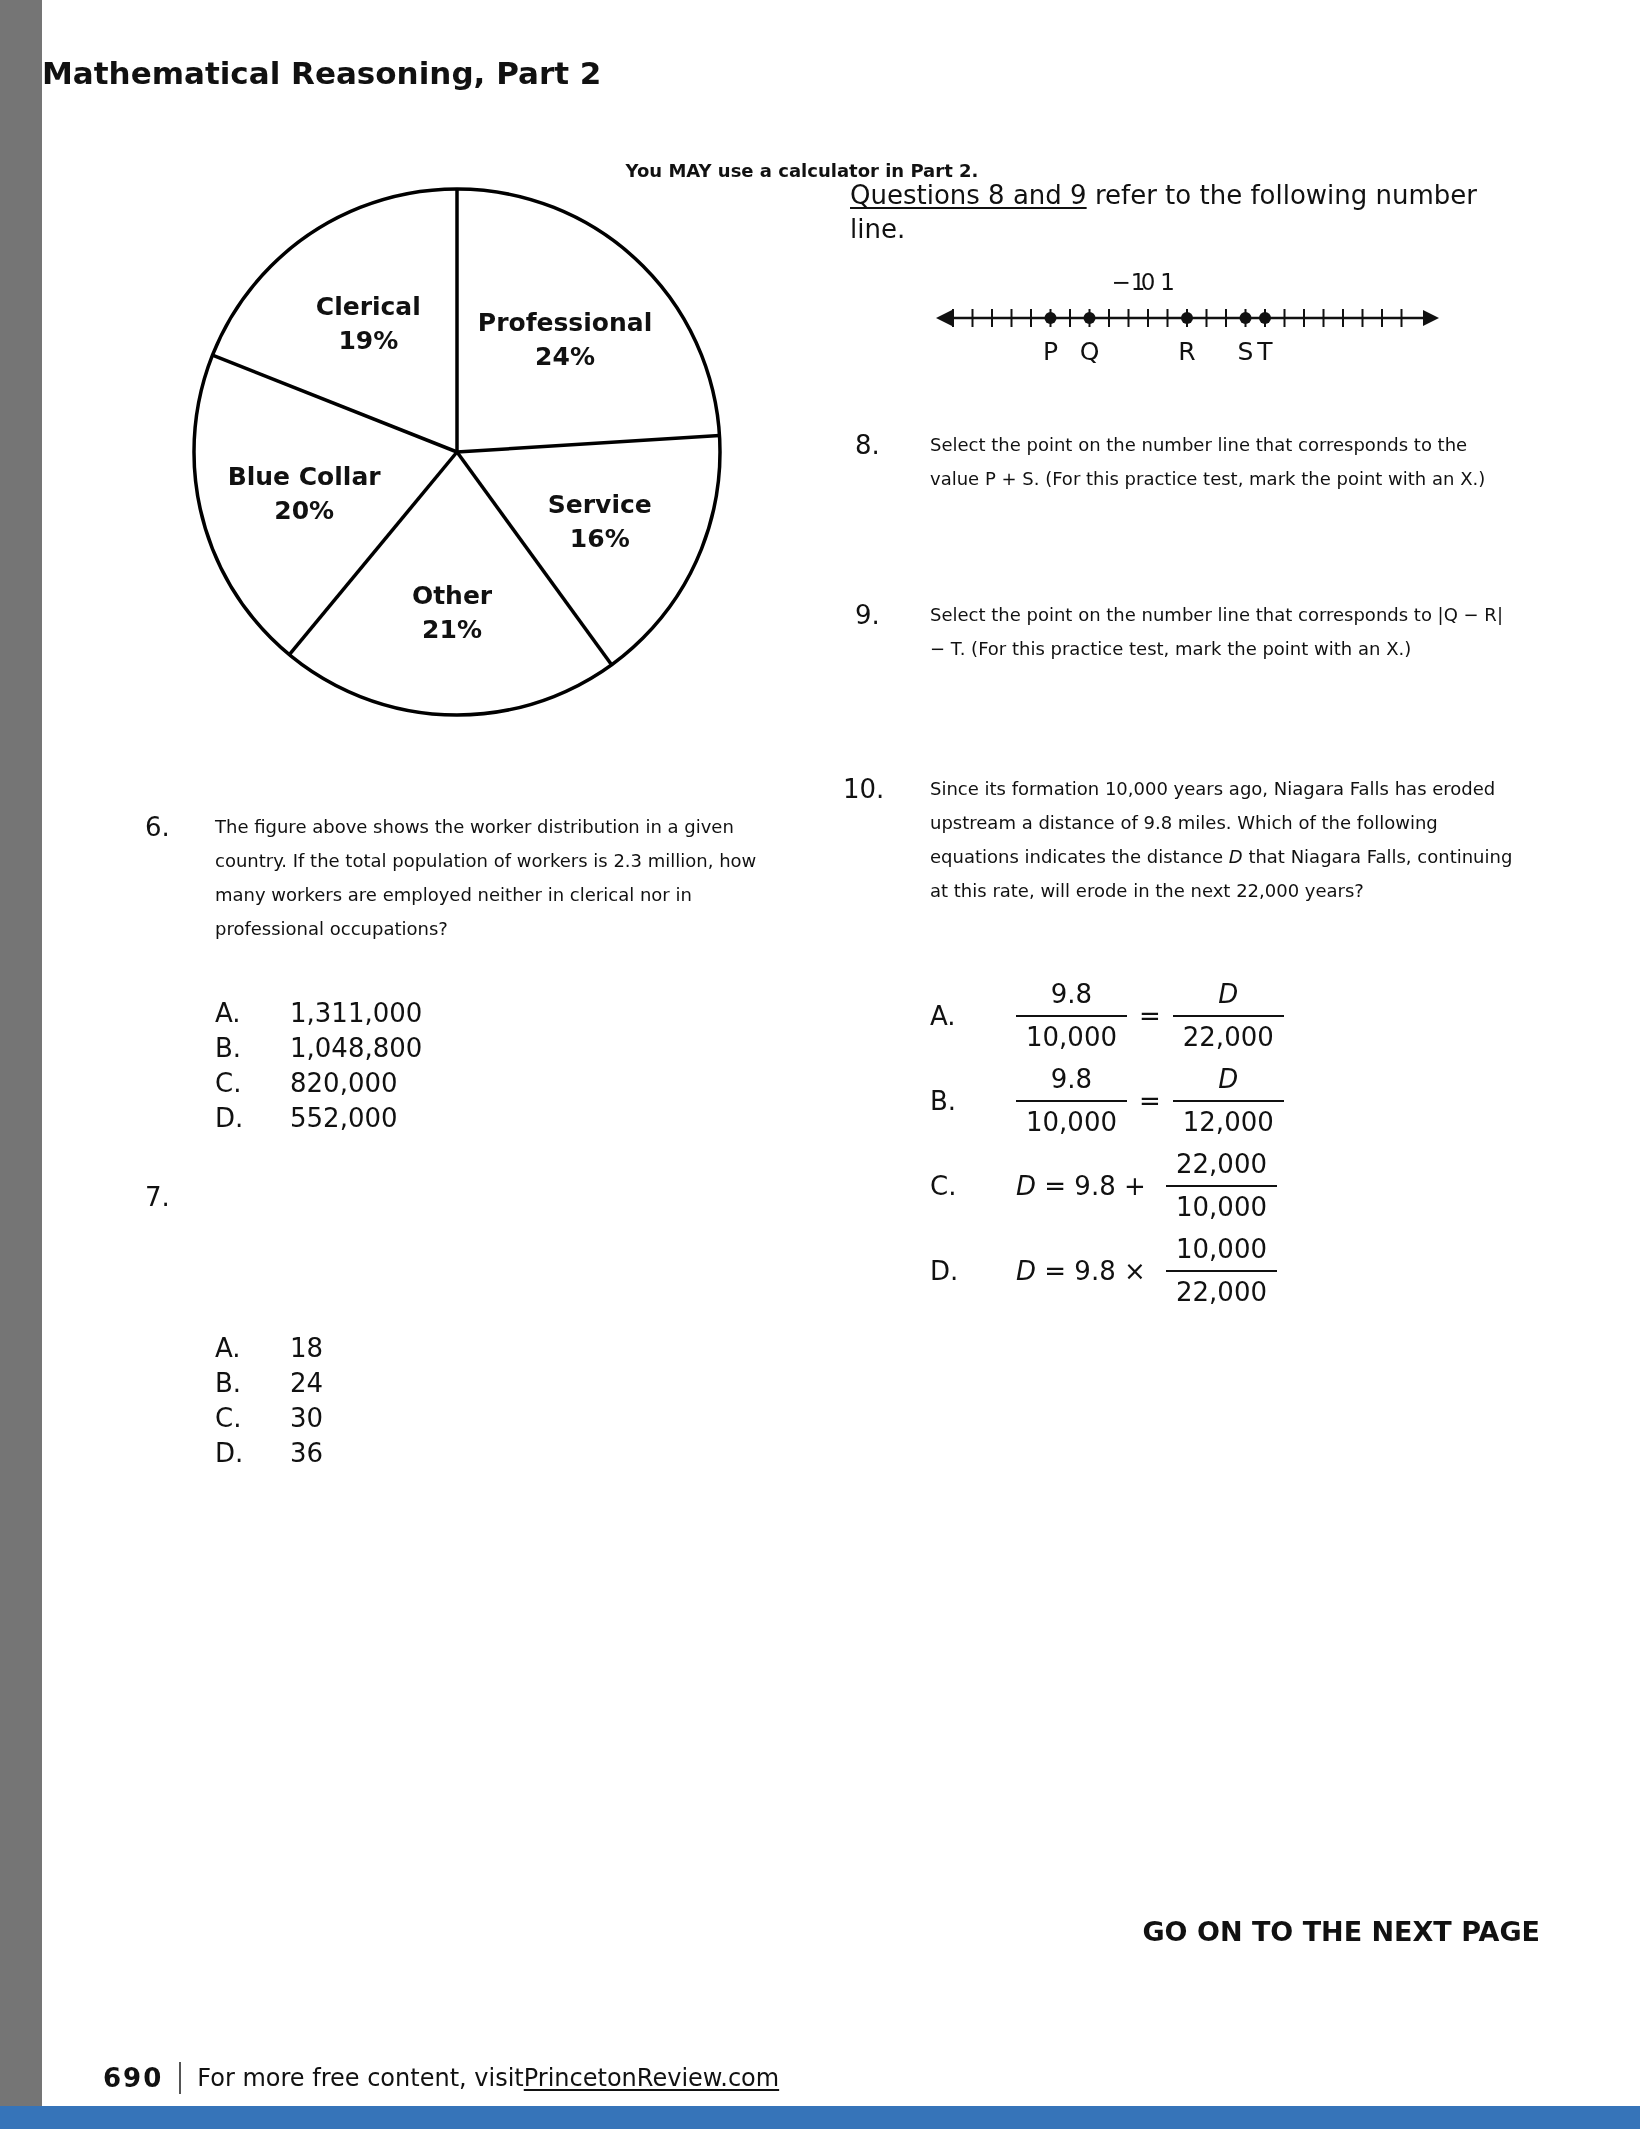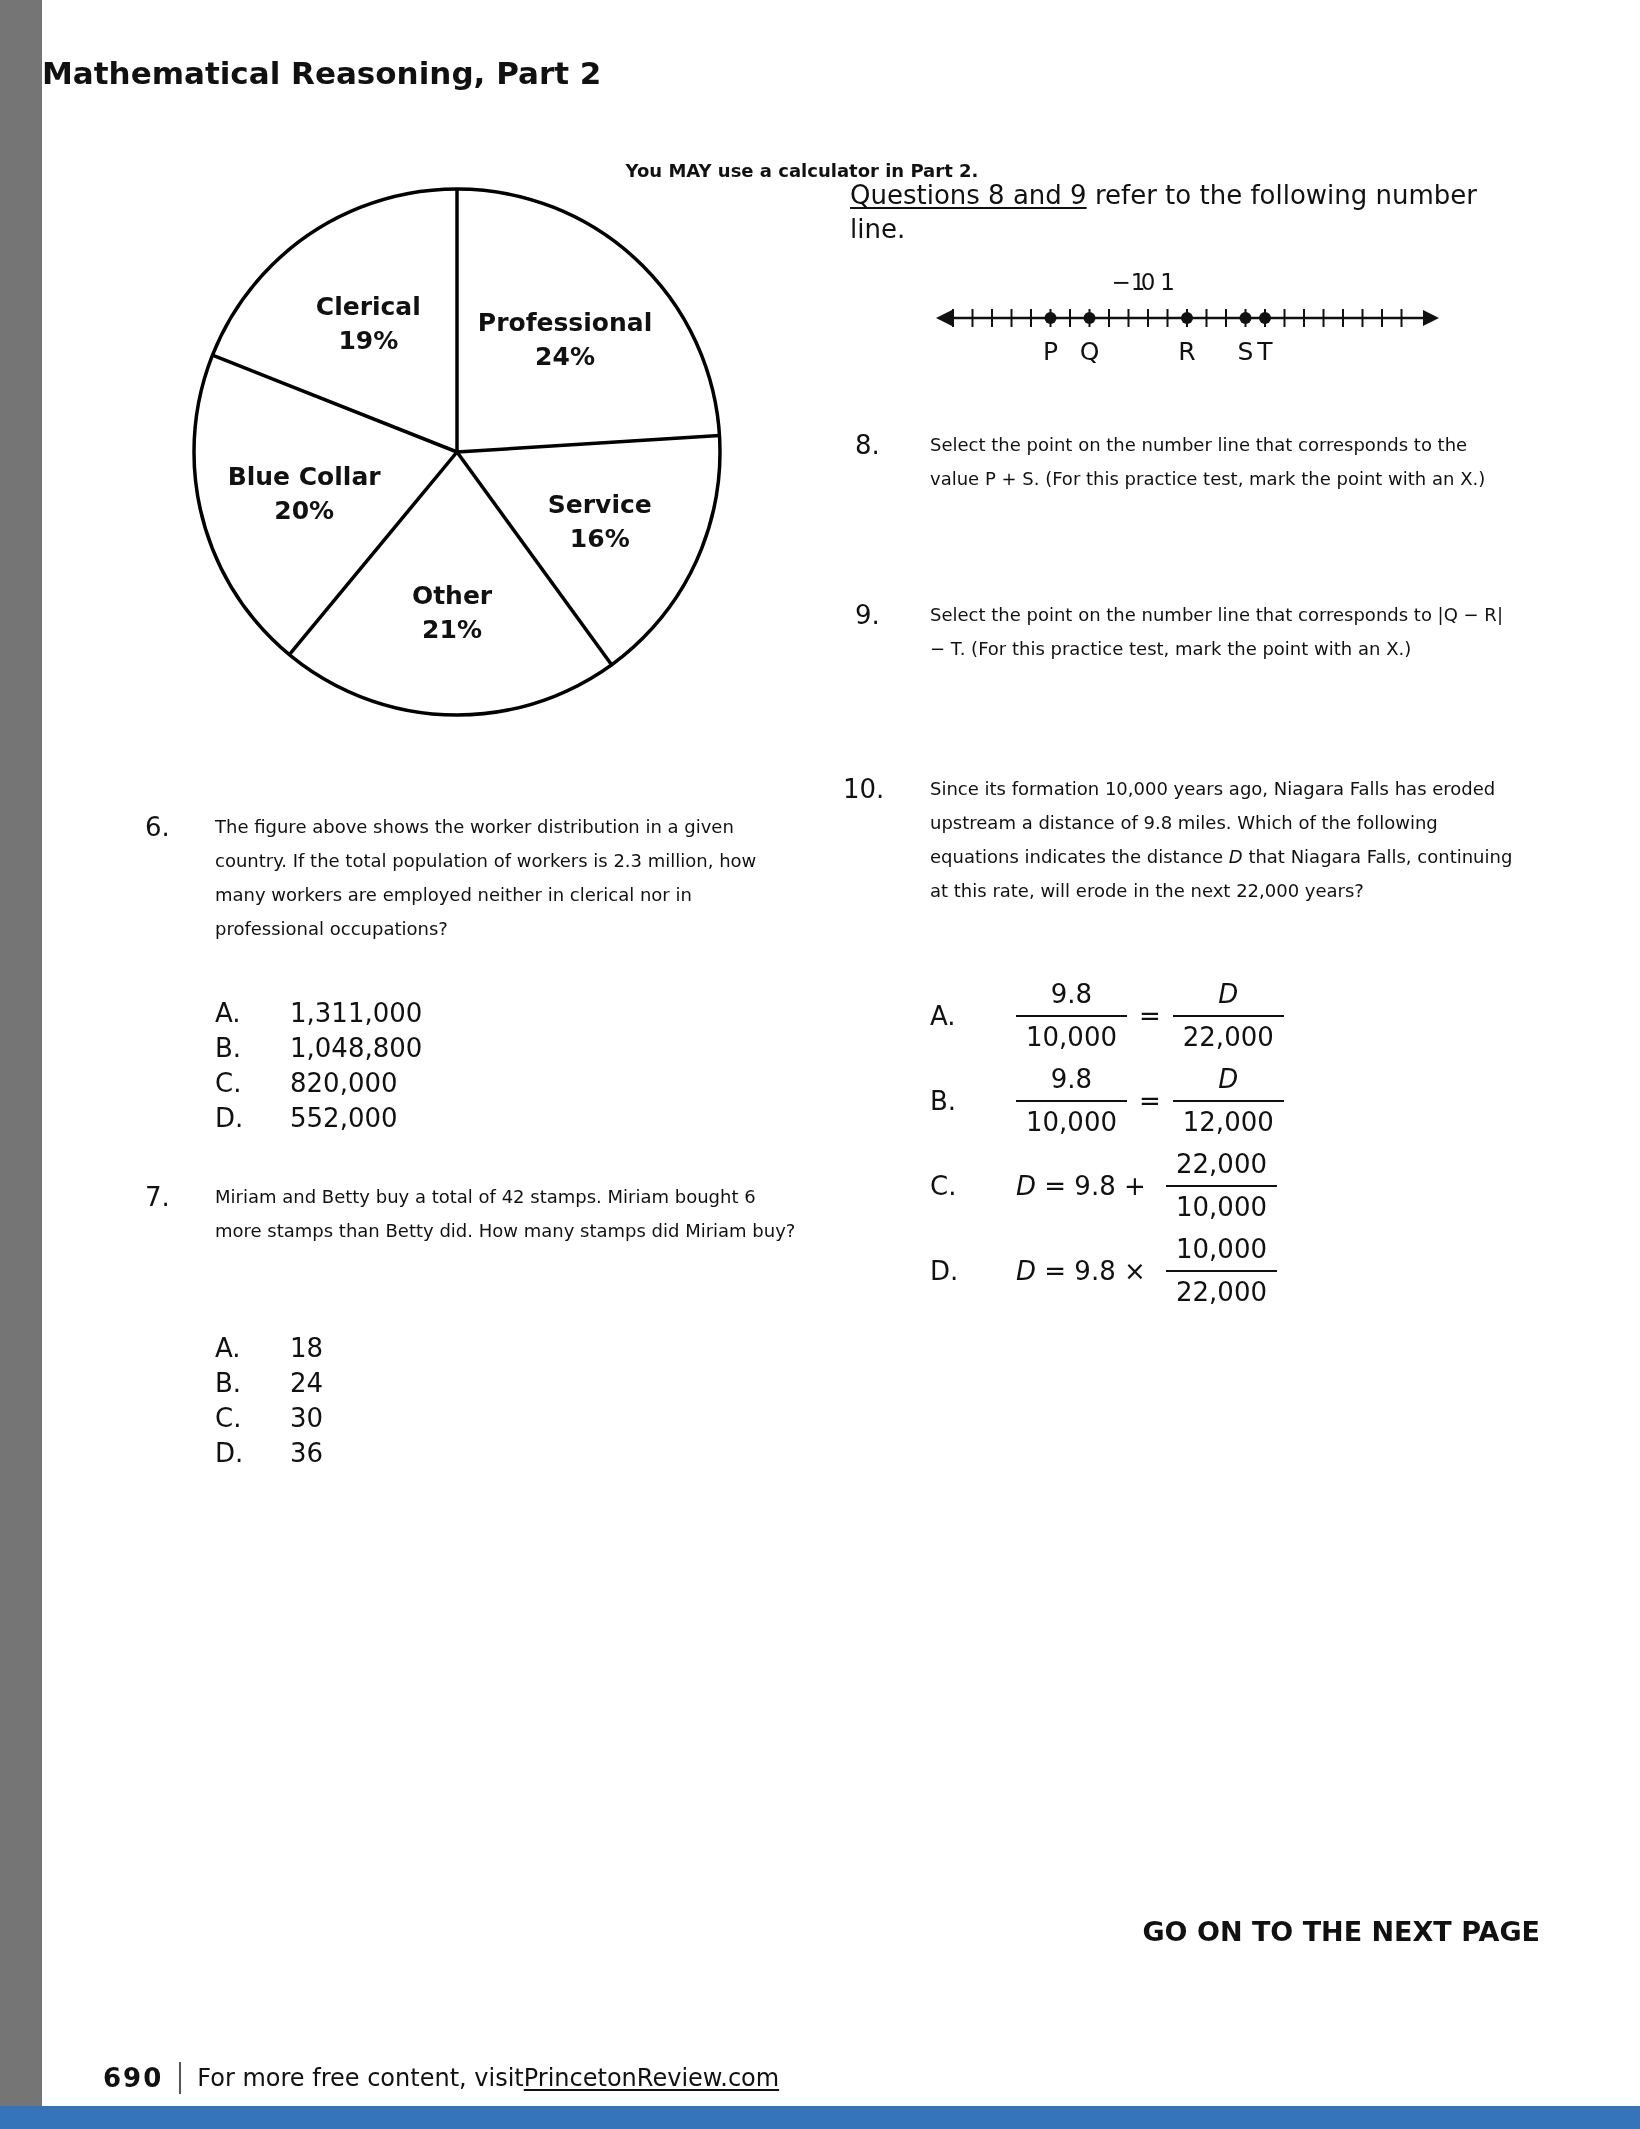--- a/index.html
+++ b/index.html
@@ -91,21 +91,20 @@
       <span class="choice-letter">C.</span>
       <span class="choice-text">820,000</span>
     </div>
     <div class="choice-row">
       <span class="choice-letter">D.</span>
       <span class="choice-text">552,000</span>
     </div>
   </div>
 
   <div class="qnum" style="left:145px; top:1180px;">7.</div>
-  <div class="qtext" style="left:215px; top:1180px; width:585px;">Miriam and Betty buy a total of 42 stamps. Miriam bought 6 more stamps than Betty did. How many stamps did Miriam buy?</div>
   <div class="choices" style="left:215px; top:1331px;">
     <div class="choice-row">
       <span class="choice-letter">A.</span>
       <span class="choice-text">18</span>
     </div>
     <div class="choice-row">
       <span class="choice-letter">B.</span>
       <span class="choice-text">24</span>
     </div>
     <div class="choice-row">

